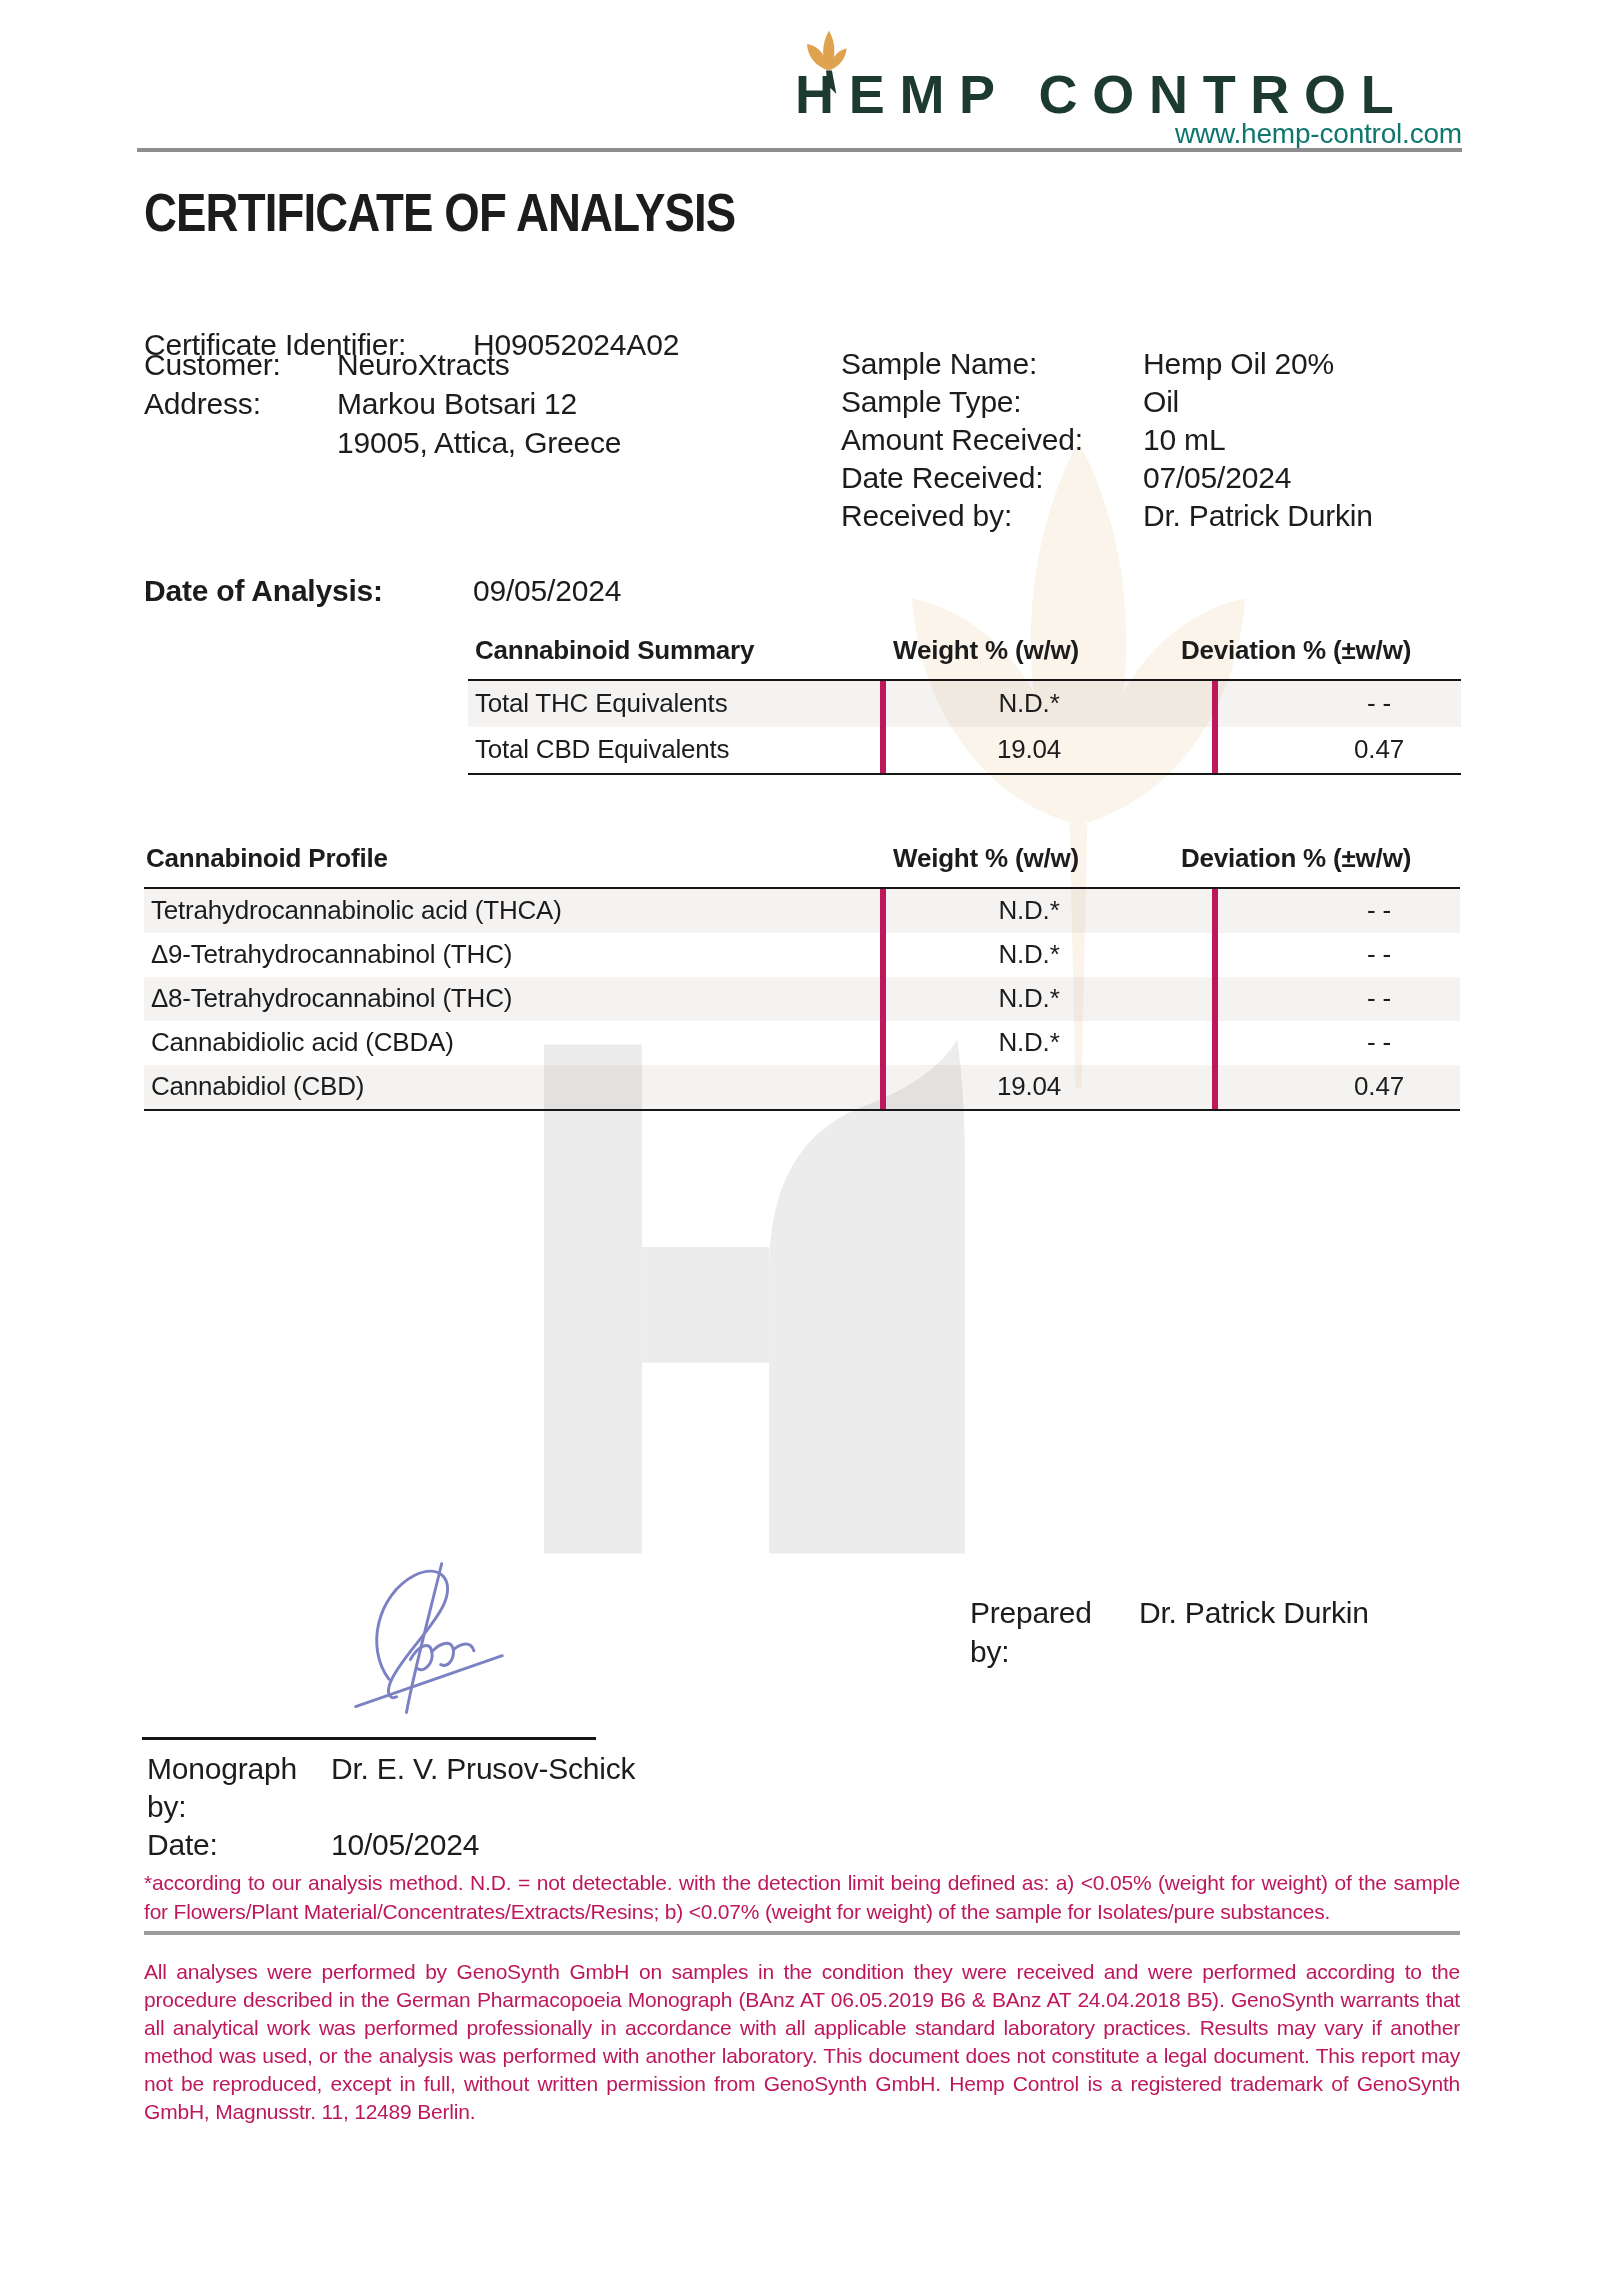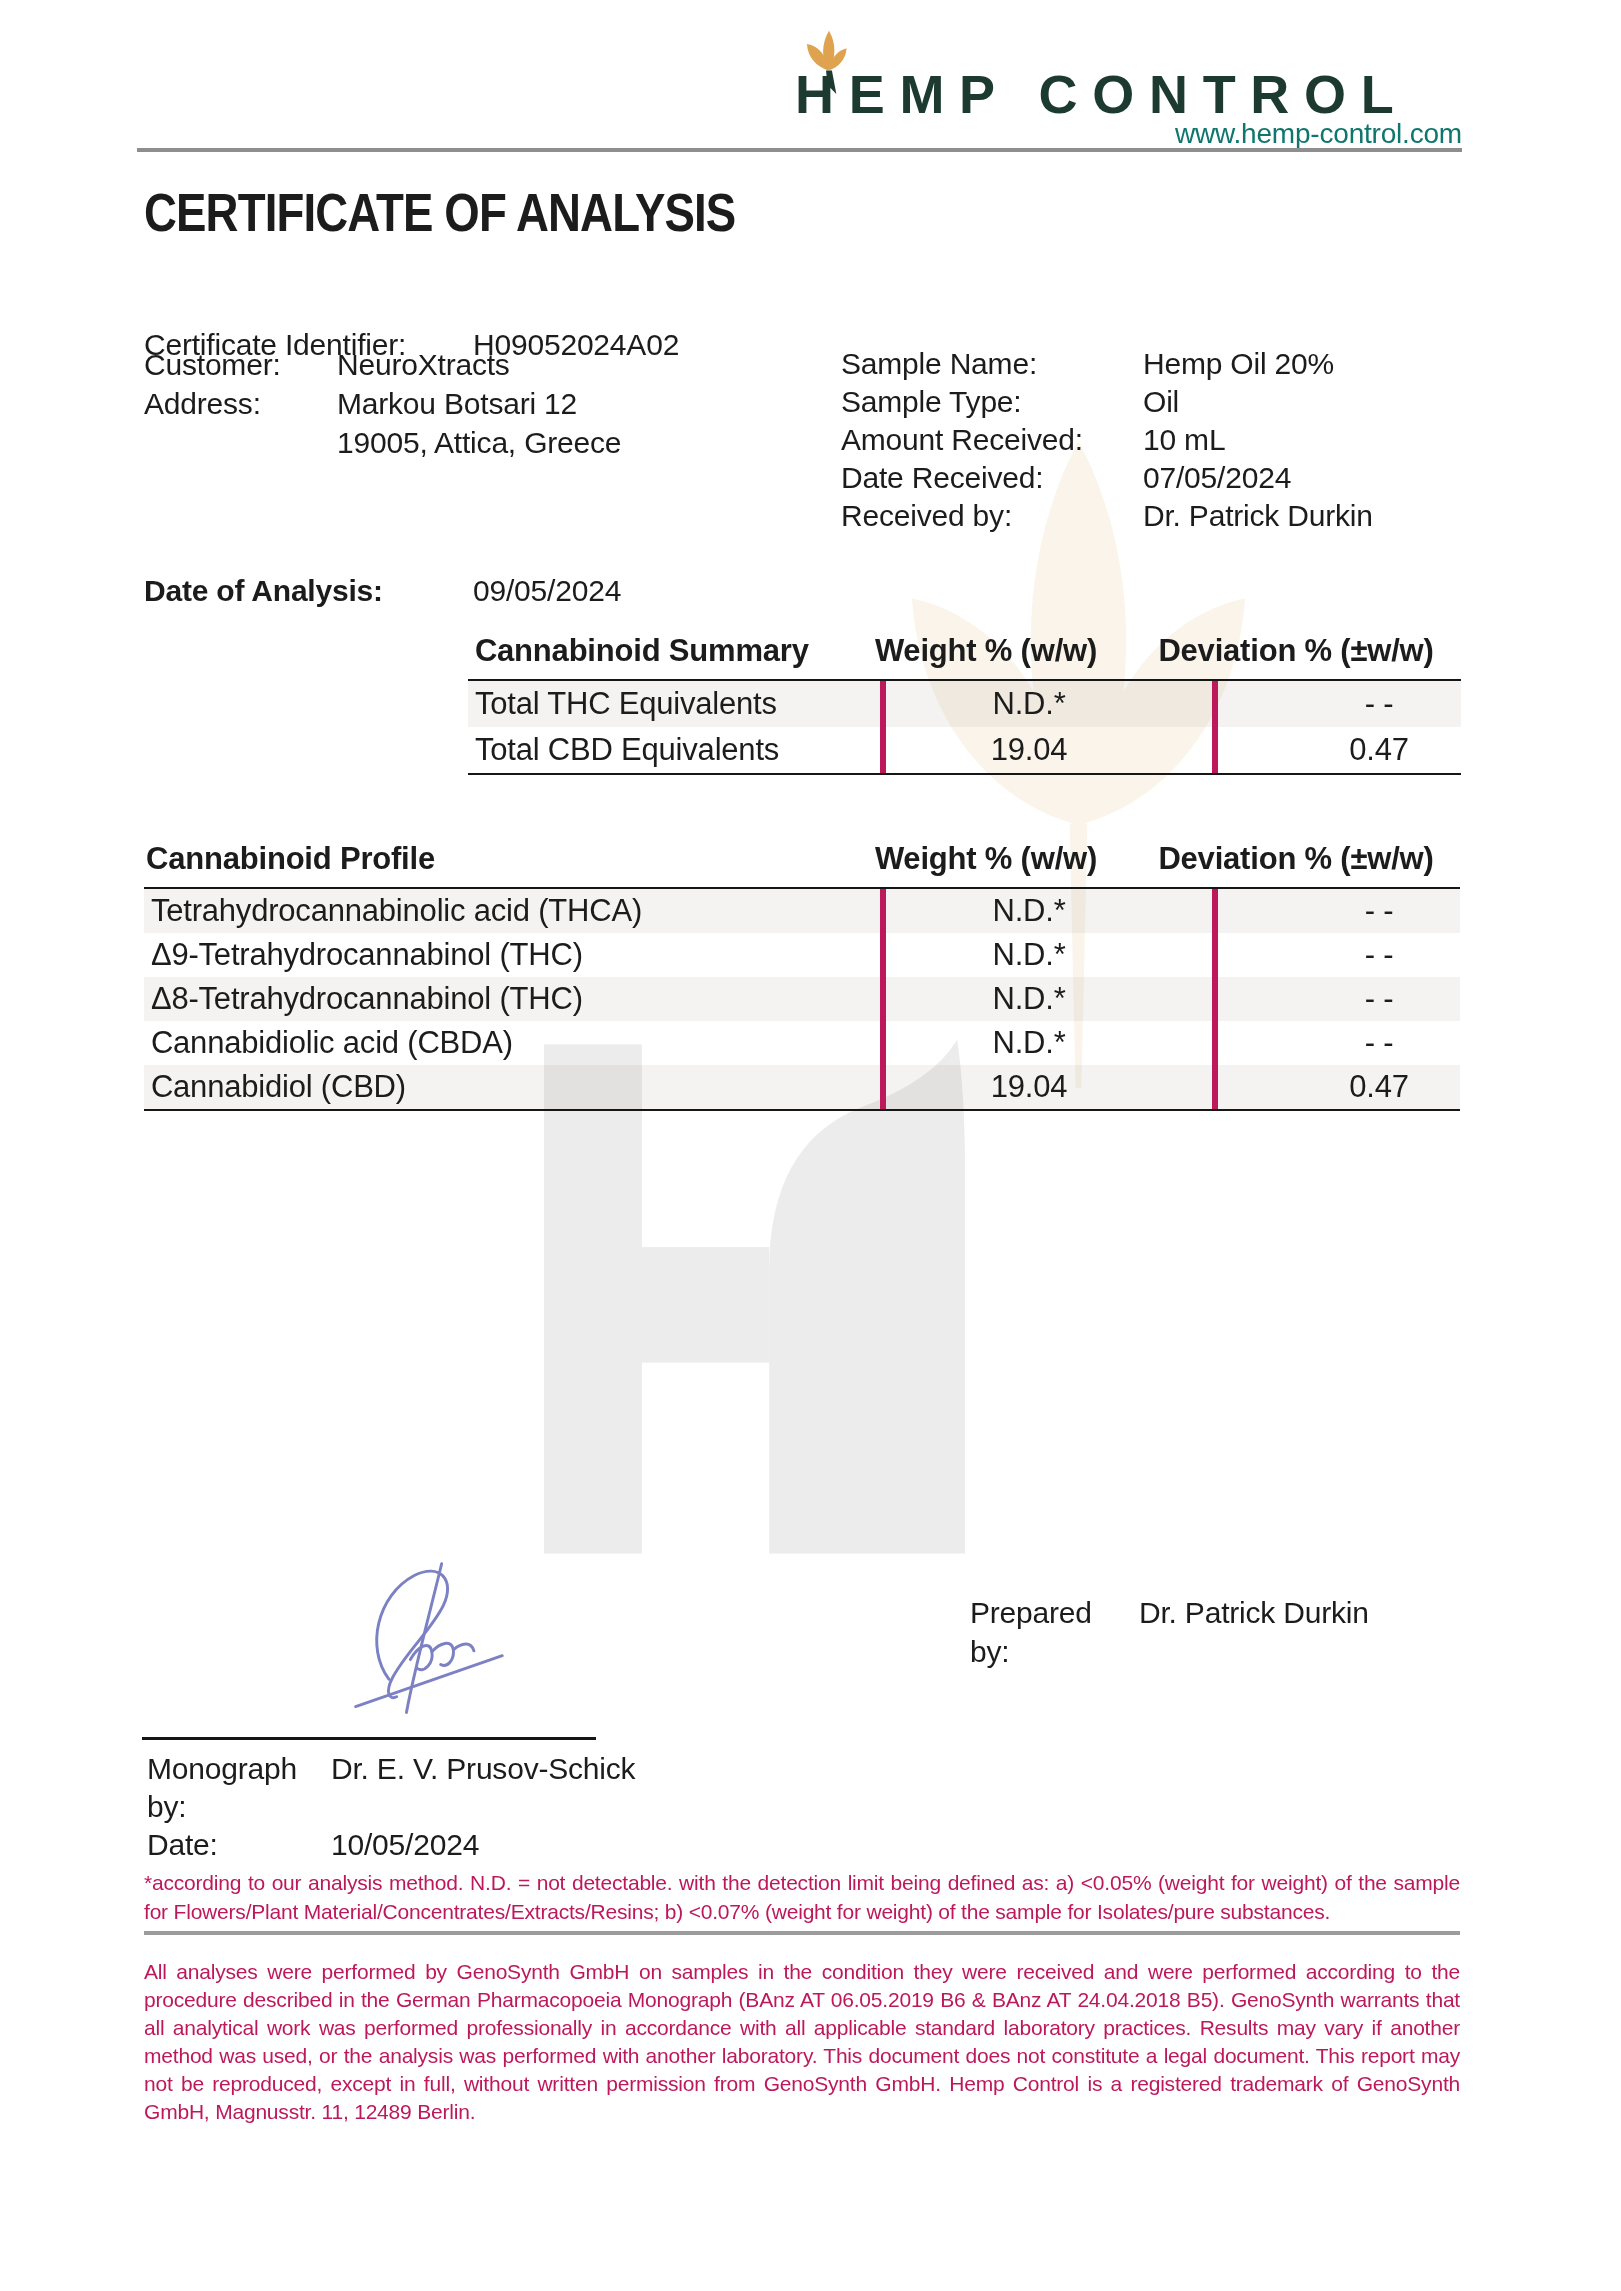--- a/index.html
+++ b/index.html
@@ -19,21 +19,21 @@
   .doc-title{position:absolute;left:144px;top:182px;font-size:53px;font-weight:bold;
              white-space:nowrap;transform:scaleX(0.86);transform-origin:left;letter-spacing:-1px;}
 
   
   .kv{position:absolute;font-size:30px;line-height:39px;}
   .kv .row{display:flex;}
   .kv .lab{flex:0 0 auto;}
   .kv .val{flex:0 0 auto;}
 
   
-  .tbl{position:absolute;font-size:31px;}
+  .tbl{position:absolute;font-size:26px;}
   .tbl .thead{display:grid;align-items:end;border-bottom:2.9px solid #161616;
               font-weight:bold;height:47px;padding-bottom:4.9px;}
   .tbl .trow{display:grid;align-items:center;height:44px;gap:40px;}
   .tbl-summary .thead,.tbl-summary .trow{grid-template-columns:372px 292px 328px;}
   .tbl-profile .thead,.tbl-profile .trow{grid-template-columns:696px 292px 328px;}
   .tbl .c{height:100%;display:flex;align-items:center;}
   .tbl .name{justify-content:flex-start;padding-left:6.9px;}
   .tbl .thead .name{padding-left:6.9px;}
   .tbl .num{justify-content:center;}
   .tbl .trow .num{border-left:6px solid #be185d;}

